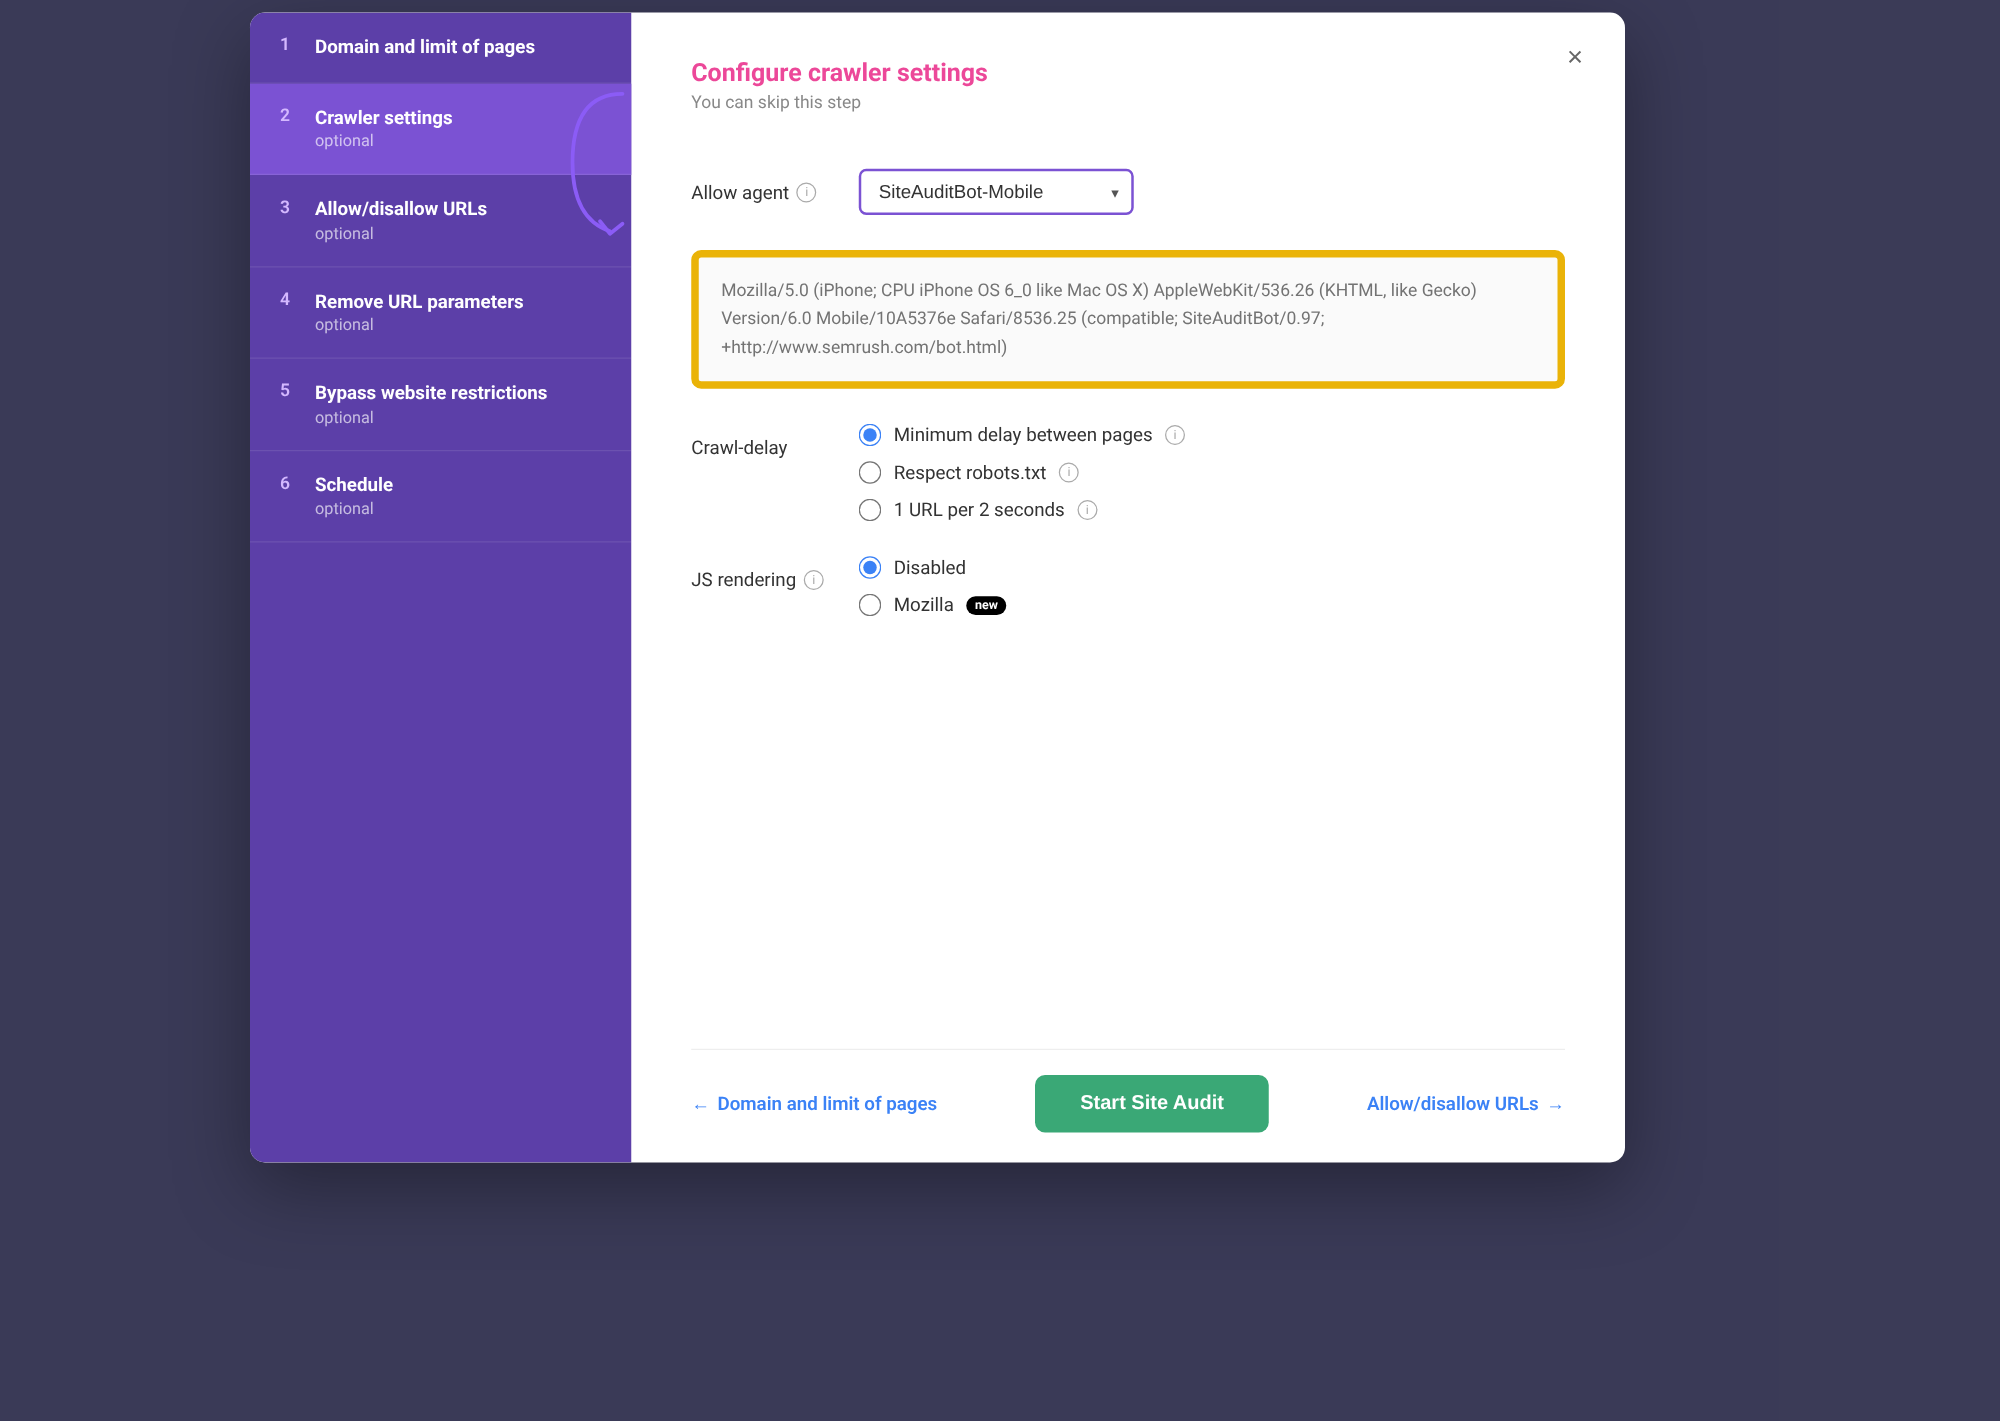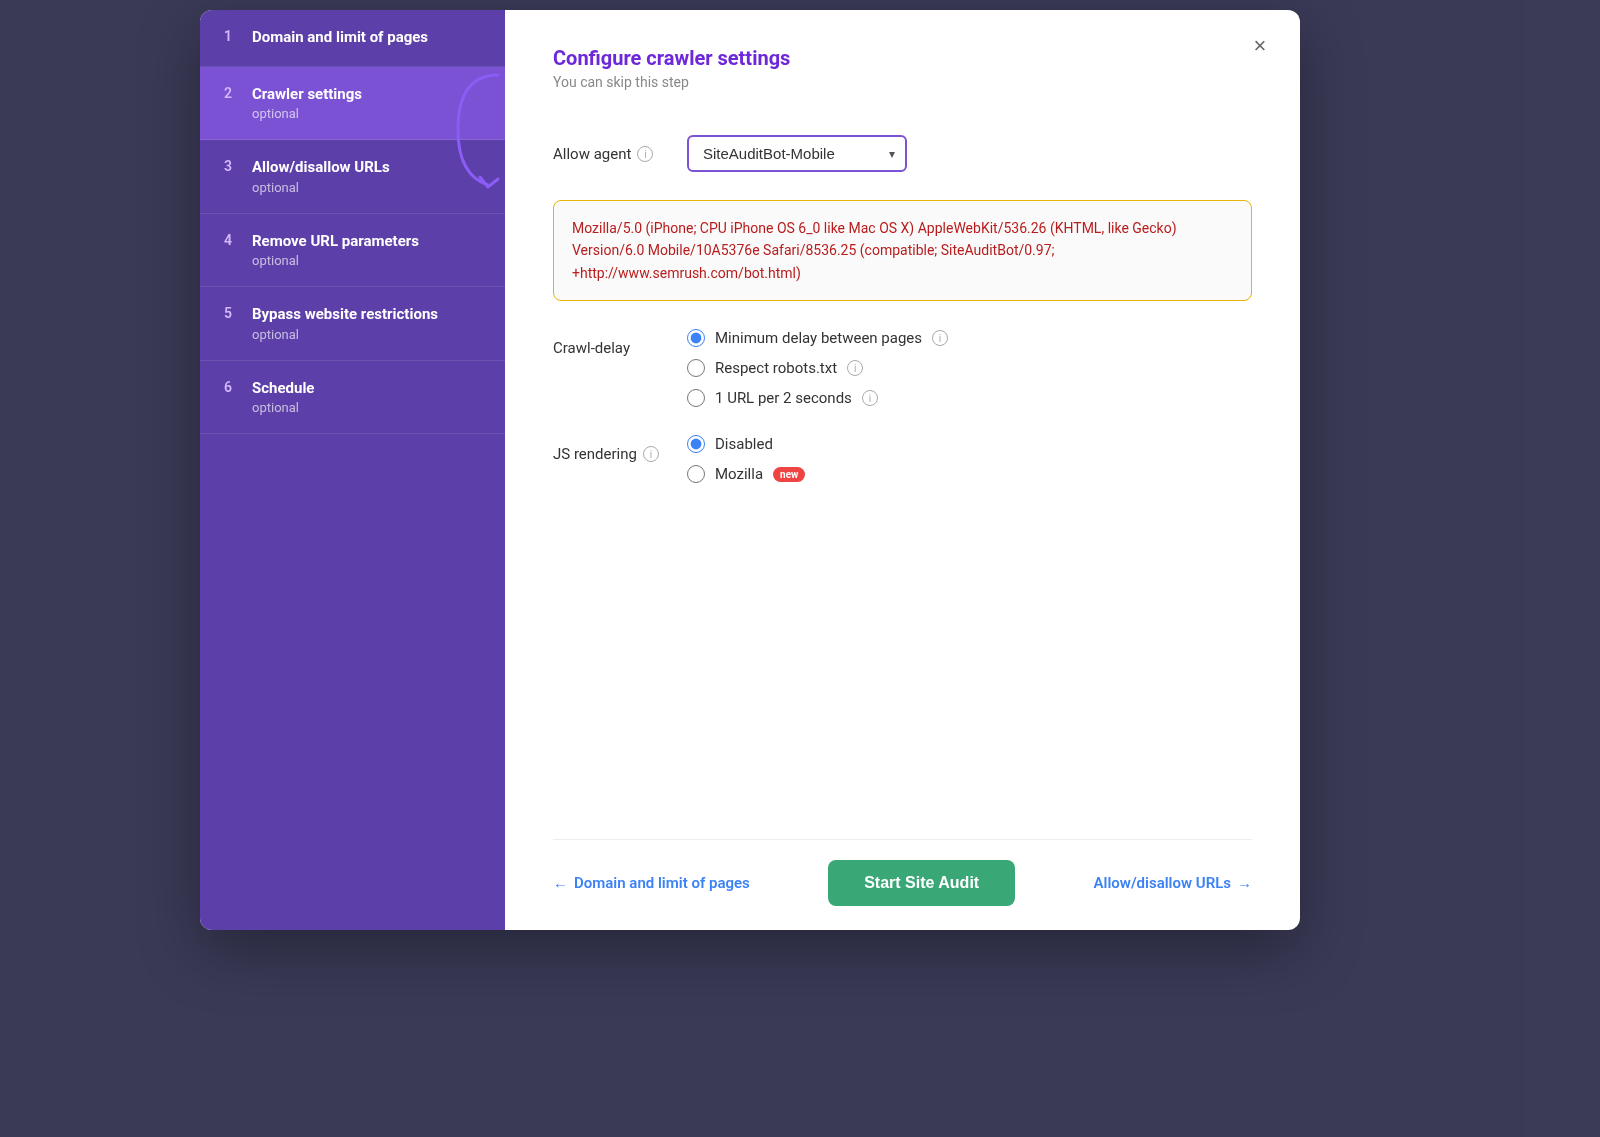--- a/index.html
+++ b/index.html
@@ -114,21 +114,21 @@
     .dialog-title {
       font-size: 28px;
       font-weight: 700;
       color: #1a1a2e;
       margin-bottom: 20px;
     }
 
     .section-title {
       font-size: 20px;
       font-weight: 700;
-      color: #6d28d9;
+      color: #ec4899;
       margin-bottom: 4px;
     }
 
     .section-subtitle {
       font-size: 14px;
       color: #888;
       margin-bottom: 45px;
     }
 
     
@@ -184,25 +184,25 @@
       right: 12px;
       top: 50%;
       transform: translateY(-50%);
       pointer-events: none;
       color: #555;
       font-size: 12px;
     }
 
     
     .useragent-box {
-      border: 1px solid #eab308;
+      border: 6px solid #eab308;
       border-radius: 8px;
       padding: 16px 18px;
       font-size: 14px;
-      color: #b91c1c;
+      color: #737373;
       line-height: 1.6;
       background: #fafafa;
       margin-bottom: 28px;
       width: 100%;
     }
 
     
     .radio-group {
       display: flex;
       flex-direction: column;
@@ -225,21 +225,21 @@
       cursor: pointer;
       flex-shrink: 0;
     }
 
     .radio-input:checked {
       accent-color: #3b82f6;
     }
 
     
     .badge-new {
-      background: #ef4444;
+      background: #000000;
       color: #fff;
       font-size: 10px;
       font-weight: 700;
       padding: 2px 7px;
       border-radius: 10px;
       text-transform: lowercase;
     }
 
     
     .bottom-section {

